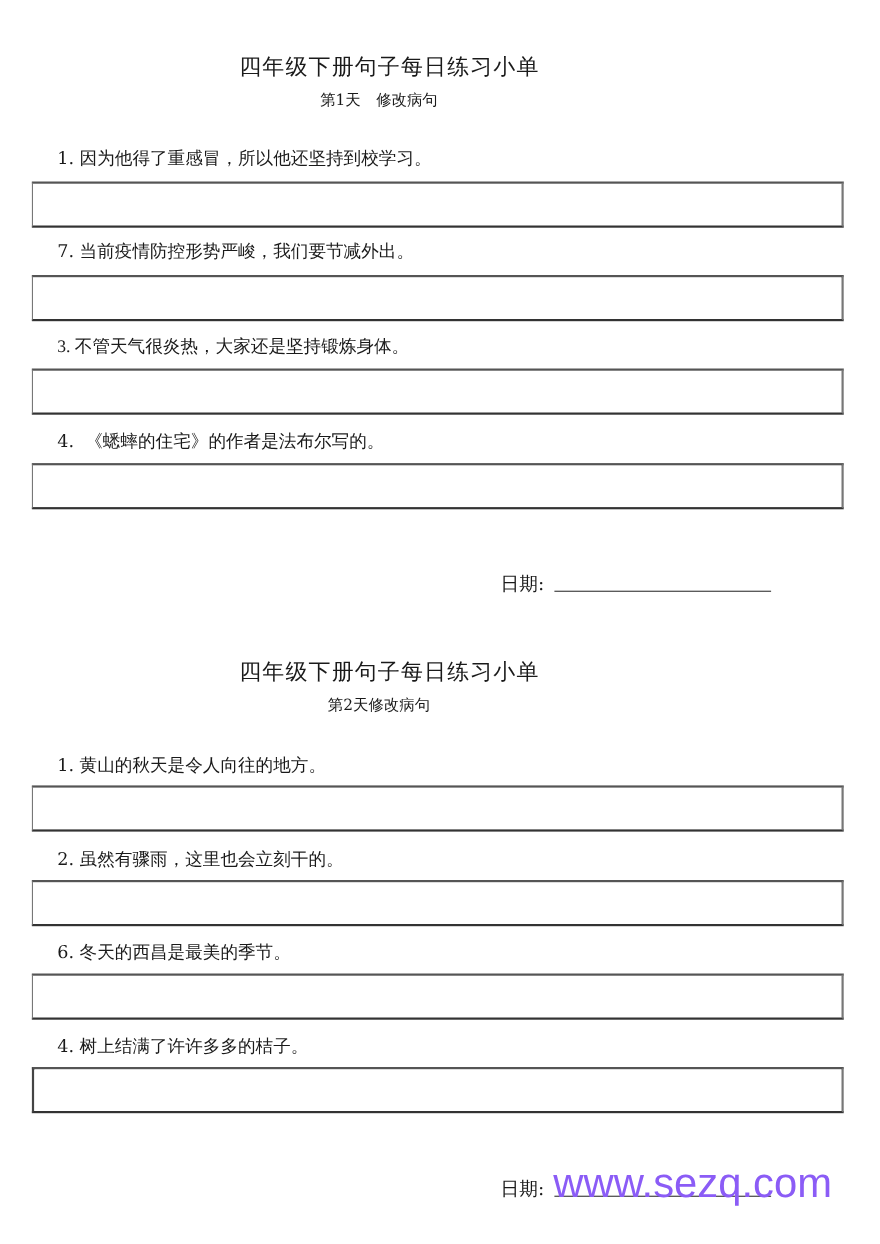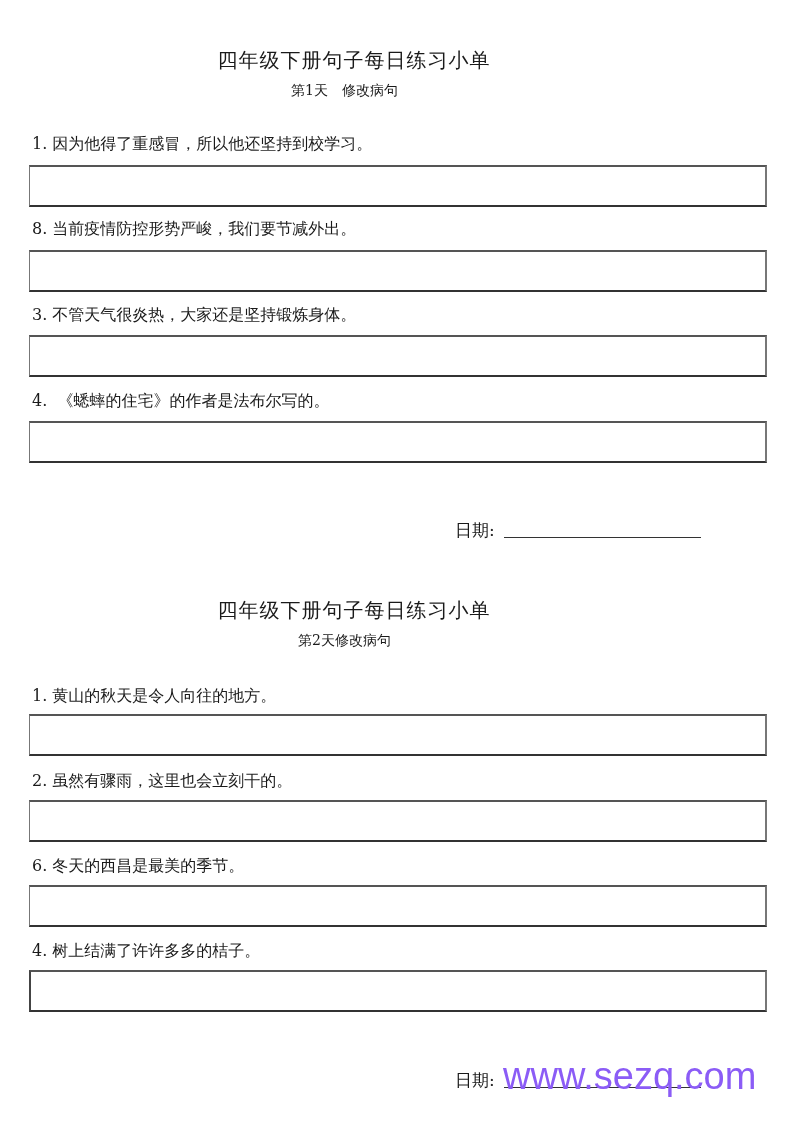--- a/index.html
+++ b/index.html
@@ -10,21 +10,21 @@
     }
     .title {
       position: absolute; left: 0; width: 708px; text-align: center;
       font-size: 20px; letter-spacing: 1px;
     }
     .subtitle {
       position: absolute; left: 0; width: 689px; text-align: center;
       font-size: 14px;
     }
     .question {
-      position: absolute; left: 32px; font-size: 16px; white-space: pre;
+      position: absolute; left: 52px; font-size: 16px; white-space: pre;
     }
     .answer-box {
       position: absolute; left: 29px; width: 738px; height: 42px;
       border-top: 2px solid #555; border-bottom: 2px solid #333;
       border-left: 1px solid #777; border-right: 2px solid #777;
       box-sizing: border-box; background: #fff;
     }
     .answer-box.thick-left { border-left: 2px solid #444; }
     .date-label {
       position: absolute; left: 455px; font-size: 17px;
@@ -42,24 +42,24 @@
 </head>
 <body>
 
 <div>
   <div class="title" style="top:47px;">四年级下册句子每日练习小单</div>
   <div class="subtitle" style="top:82px;">第1天　修改病句</div>
 
   <div class="question" style="top:134px;">1. 因为他得了重感冒，所以他还坚持到校学习。</div>
   <div class="answer-box" style="top:165px;"></div>
 
-  <div class="question" style="top:219px;">8. 当前疫情防控形势严峻，我们要节减外出。</div>
+  <div class="question" style="top:219px;">7. 当前疫情防控形势严峻，我们要节减外出。</div>
   <div class="answer-box" style="top:250px;"></div>
 
-  <div class="question" style="top:305px;">3. 不管天气很炎热，大家还是坚持锻炼身体。</div>
+  <div class="question" style="top:305px;font-family:Liberation Serif, serif;">3. 不管天气很炎热，大家还是坚持锻炼身体。</div>
   <div class="answer-box" style="top:335px;"></div>
 
   <div class="question" style="top:391px;">4.  《蟋蟀的住宅》的作者是法布尔写的。</div>
   <div class="answer-box" style="top:421px;"></div>
 
   <div class="date-label" style="top:519px;">日期:</div>
   <div class="date-line" style="top:537px;"></div>
 </div>
 
 <div>

